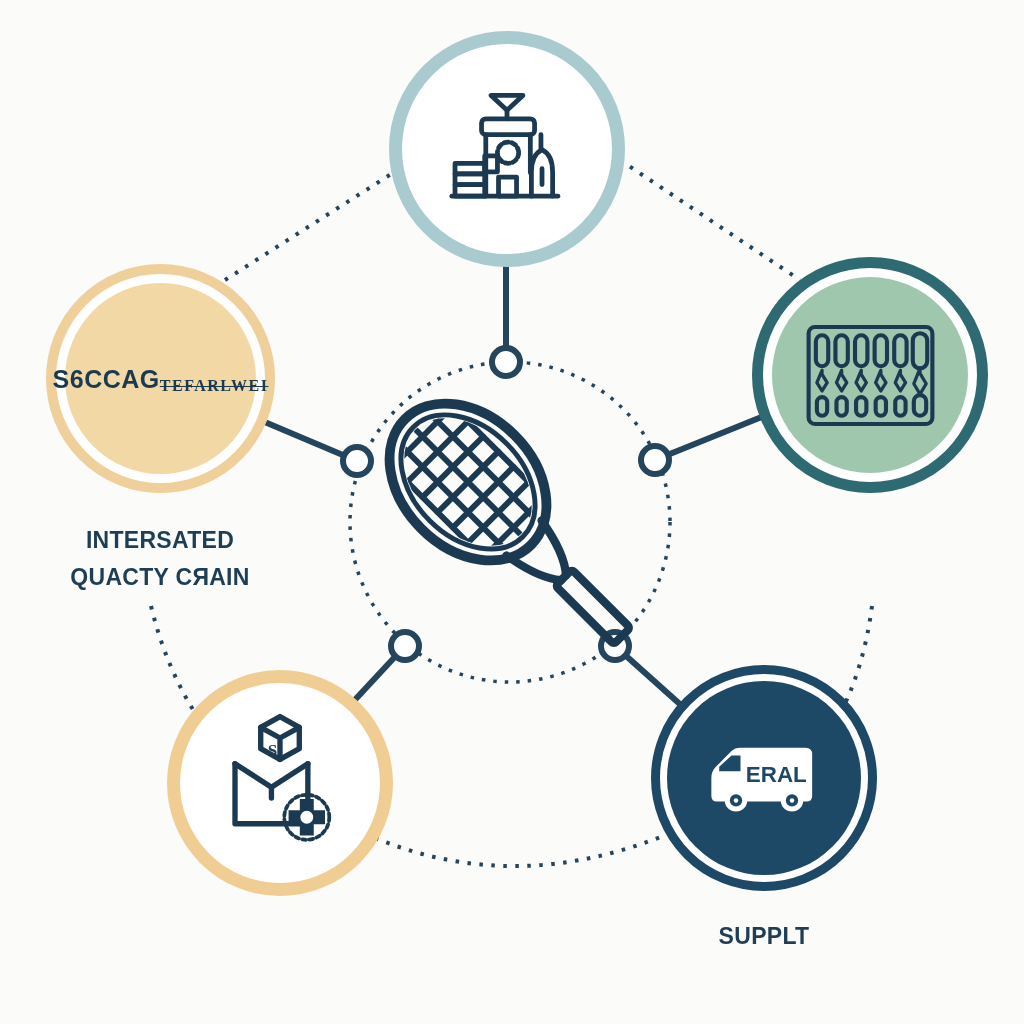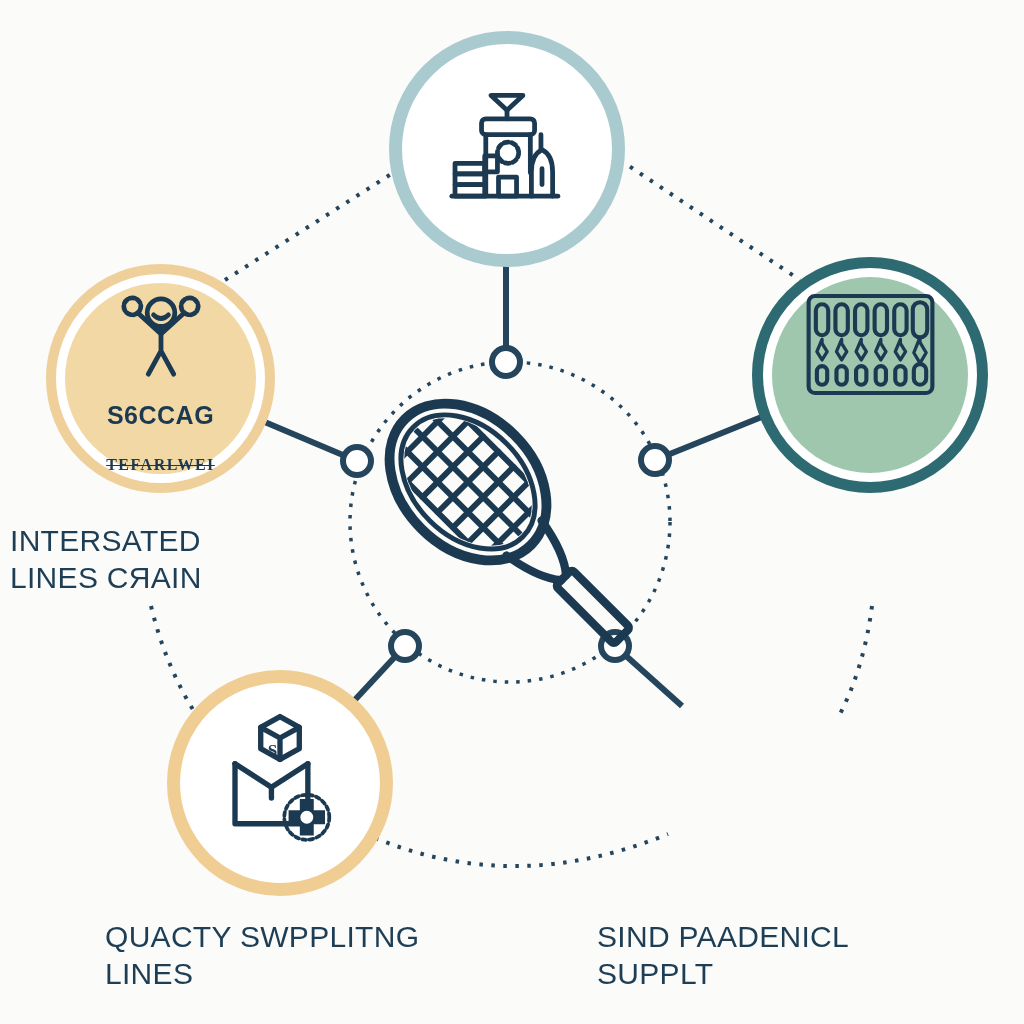--- a/index.html
+++ b/index.html
@@ -10,33 +10,33 @@
   }
   html,body{margin:0;padding:0;}
   body{background:#fff;font-family:"Liberation Sans", sans-serif;}
   .canvas{position:relative;width:1024px;height:1024px;background:var(--background);overflow:hidden;}
   .links{position:absolute;left:0;top:0;z-index:1;}
   .dotted{fill:none;stroke:var(--line);stroke-width:4;stroke-dasharray:3.5 8.5;}
   .dotted-circle{fill:none;stroke:var(--line);stroke-width:3.5;stroke-dasharray:3.5 8;}
   .spoke{fill:none;stroke:var(--line);stroke-width:6;}
   .joint{fill:#fff;stroke:var(--line);stroke-width:6;}
   .circle{position:absolute;border-radius:50%;box-sizing:border-box;background:#fff;z-index:2;}
-  .circle .disc{position:absolute;border-radius:50%;display:flex;flex-direction:column;align-items:center;justify-content:space-between;}
+  .circle .disc{position:absolute;border-radius:50%;display:flex;flex-direction:row;align-items:center;justify-content:center;}
   .circle.top{left:389px;top:31px;width:236px;height:236px;border:13px solid var(--teal-ring);}
   .circle.left{left:46px;top:264px;width:229px;height:229px;border:10px solid var(--yellow-ring);}
   .circle.left .disc{inset:9px;background:var(--yellow-fill);}
   .circle.right{left:752px;top:257px;width:236px;height:236px;border:11px solid var(--dark-teal);}
   .circle.right .disc{inset:9px;background:var(--green-fill);}
   .circle.bl{left:167px;top:670px;width:226px;height:226px;border:13px solid var(--yellow-ring2);}
   .circle.br{left:651px;top:665px;width:226px;height:226px;border:9px solid var(--navy-circle);}
   .circle.br .disc{inset:7px;background:var(--navy-circle);}
   .circle .center-fill{position:absolute;inset:0;display:flex;flex-direction:column;align-items:center;justify-content:center;}
   .stroke{fill:none;stroke:var(--icon-navy);stroke-linecap:round;stroke-linejoin:round;}
-  .label{position:absolute;z-index:2;text-align:left;color:var(--navy);font-weight:400;
-         font-size:30px;line-height:37px;letter-spacing:.3px;}
+  .label{position:absolute;z-index:2;text-align:center;color:var(--navy);font-weight:700;
+         font-size:23px;line-height:37px;letter-spacing:.3px;}
   .label div{white-space:nowrap;}
   #label-left{left:10px;top:522px;width:300px;}
   #label-right{left:710px;top:520px;width:304px;}
   #label-bl{left:105px;top:918px;width:334px;}
   #label-br{left:597px;top:918px;width:334px;}
   .mini-title{font-weight:900;font-size:25px;letter-spacing:.5px;color:var(--icon-navy);margin-top:2px;}
   .mini-sub{font-family:"Liberation Serif", serif;font-weight:900;font-size:16px;letter-spacing:1.5px;
             color:var(--icon-navy);text-decoration:line-through;margin-top:14px;}
   .racket{position:absolute;left:352px;top:366px;width:330px;height:330px;z-index:2;}
   .van-text{font-family:"Liberation Sans", sans-serif;font-weight:900;font-size:20px;fill:var(--navy-circle);}
@@ -170,29 +170,39 @@
           <path d="M28,52 L62,74 L96,52"></path>
           <path d="M62,74 V84"></path>
         </g>
         <circle class="stroke" cx="95" cy="102" r="21" stroke-width="3.5" stroke-dasharray="3.5 3.2"></circle>
         <path d="M88.5,85 h13 v10.5 h10.5 v13 h-10.5 v10.5 h-13 v-10.5 h-10.5 v-13 h10.5 z" fill="var(--icon-navy)"></path>
         <circle cx="95" cy="102" r="6" fill="#ffffff"></circle>
       </svg>
     </div>
   </div>
 
+  <div class="circle br">
+    <div class="disc">
+      <svg width="148" height="112" viewBox="0 0 130 100">
+        <path d="M18,66 V50 Q18,44 22,40 L36,26 Q39,23 44,23 H102 Q108,23 108,29 V66 Q108,71 103,71 H23 Q18,71 18,66 Z" fill="#ffffff"></path>
+        <path d="M25,44 V40 L36,30 H44 V44 Z" fill="var(--navy-circle)"></path>
+        <text class="van-text" x="76" y="54" text-anchor="middle">ERAL</text>
+        <circle cx="40" cy="70" r="10" fill="#ffffff"></circle>
+          <circle cx="40" cy="70" r="5.5" fill="var(--navy-circle)"></circle>
+          <circle cx="40" cy="70" r="2" fill="#ffffff"></circle>
+        <circle cx="90" cy="70" r="10" fill="#ffffff"></circle>
+          <circle cx="90" cy="70" r="5.5" fill="var(--navy-circle)"></circle>
+          <circle cx="90" cy="70" r="2" fill="#ffffff"></circle>
+      </svg>
+    </div>
+  </div>
 
   <div class="label" id="label-left">
     <div>INTERSATED</div>
-    <div>LINES CЯAIN</div>
+    <div>QUACTY CЯAIN</div>
   </div>
   <div class="label" id="label-right">
   </div>
-  <div class="label" id="label-bl">
-    <div>QUACTY SWPPLITNG</div>
-    <div>LINES</div>
-  </div>
   <div class="label" id="label-br">
-    <div>SIND PAADENICL</div>
     <div>SUPPLT</div>
   </div>
 
 </div>
 
 </body></html>

